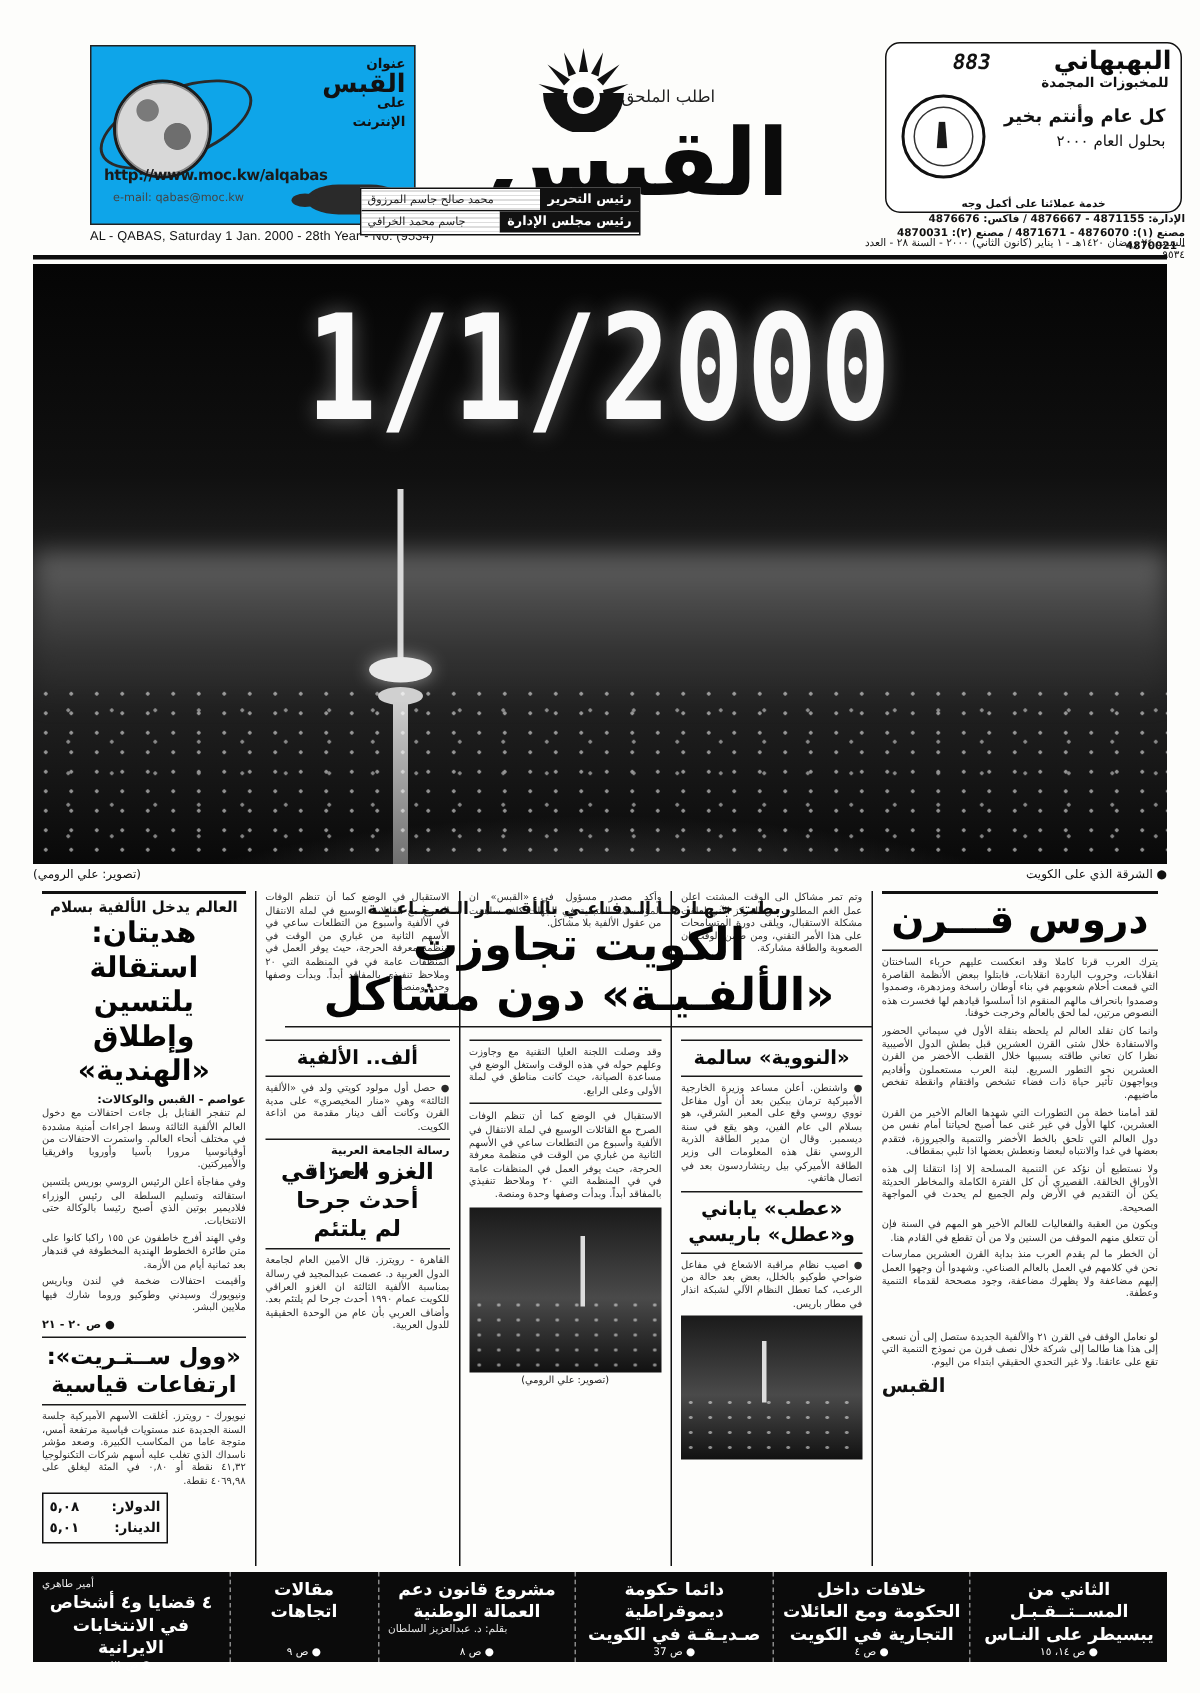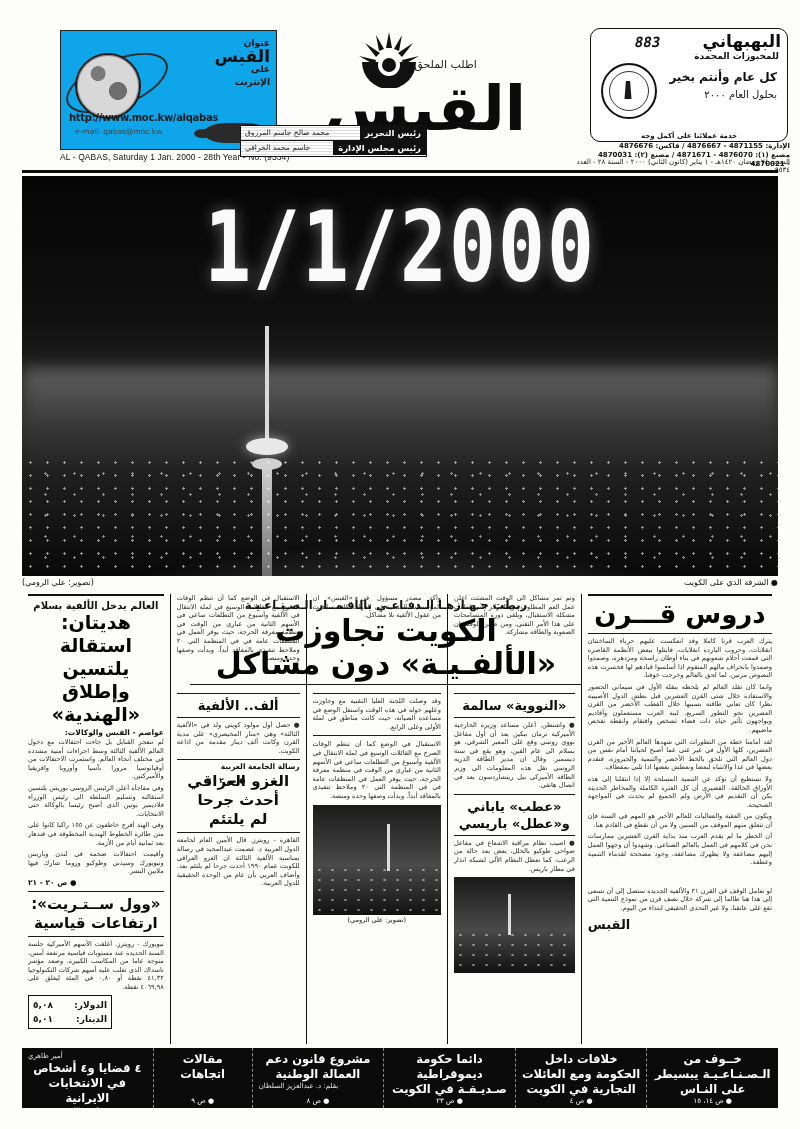--- a/index.html
+++ b/index.html
@@ -467,33 +467,33 @@
   <div style="position:absolute;left:190px;top:596px;width:392px;">
     <div class="kicker">ربطت جـهـازهـا الـدفـاعـي بالأقـمــار الـصـنـاعـيـة</div>
     <div class="hl-xl" style="margin-top:2px;">الكويت تجاوزت</div>
     <div class="hl-xl">«الألفـيـة» دون مشاكل</div>
     <div class="hr1" style="margin-top:4px;"></div>
   </div>
   <div style="position:absolute;left:196px;top:776px;width:60px;text-align:center;font-size:7.5px;font-weight:bold;">● ص ٢ - ٣</div>
 
   <div id="banner">
     <div class="bcell">
-      <div class="bt">خــوف من الـصـنـاعـيـة يبسيطر على النـاس</div>
+      <div class="bt">الثاني من المســتــقـبـل يبسيطر على النـاس</div>
       <div class="bsub"></div>
       <div class="bpg">● ص ١٤، ١٥</div>
     </div>
     <div class="bcell">
       <div class="bt">خلافات داخل الحكومة ومع العائلات التجارية في الكويت</div>
       <div class="bsub"></div>
       <div class="bpg">● ص ٤</div>
     </div>
     <div class="bcell">
       <div class="bt">دائما حكومة ديموقراطية صـديـقـة في الكويت</div>
       <div class="bsub"></div>
-      <div class="bpg">● ص ٢٣</div>
+      <div class="bpg">● ص 37</div>
     </div>
     <div class="bcell">
       <div class="bt">مشروع قانون دعم العمالة الوطنية</div>
       <div class="bsub">بقلم: د. عبدالعزيز السلطان</div>
       <div class="bpg">● ص ٨</div>
     </div>
     <div class="bcell narrow">
       <div class="bt">مقالات اتجاهات</div>
       <div class="bsub"></div>
       <div class="bpg">● ص ٩</div>

